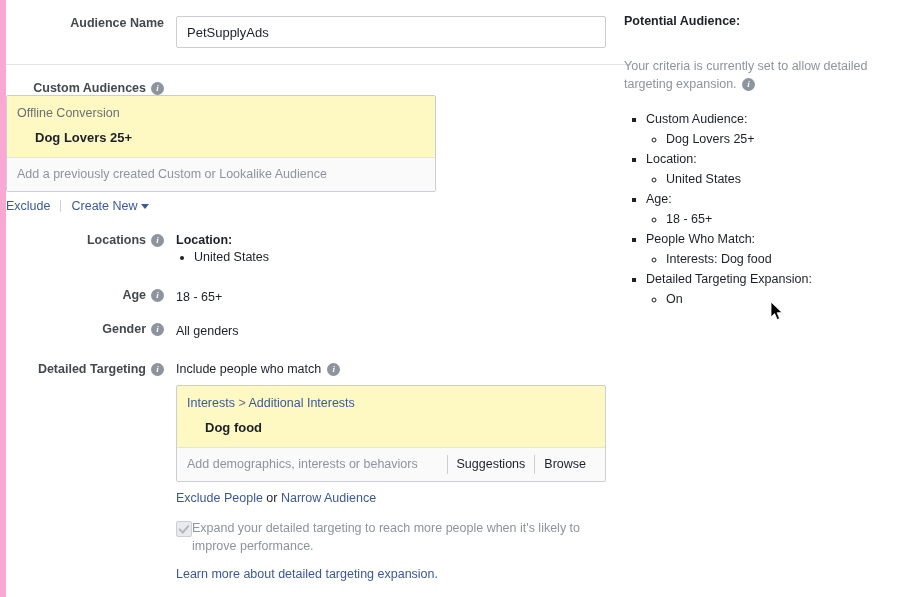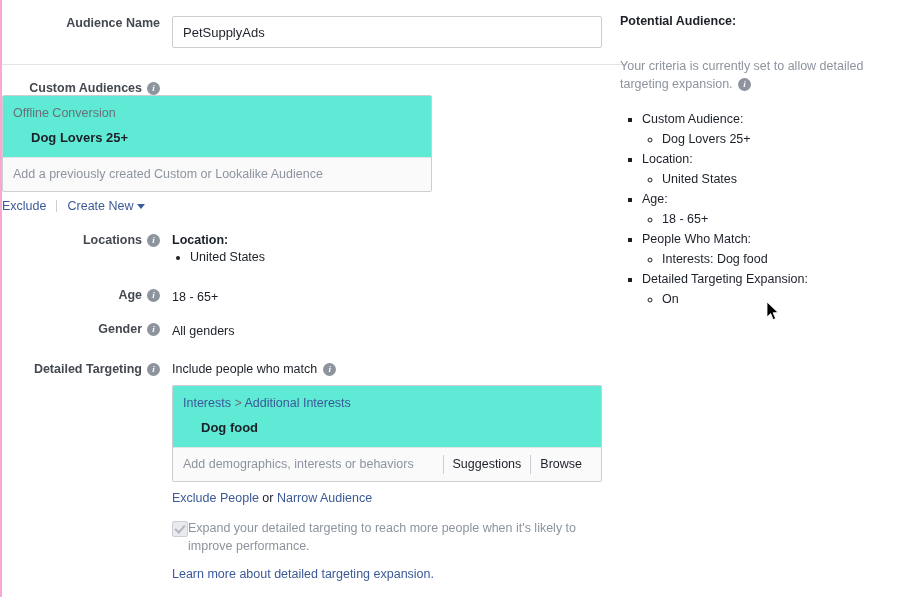--- a/index.html
+++ b/index.html
@@ -14,21 +14,21 @@
     font-size: 13px;
     color: #1c2028;
     overflow: hidden;
     position: relative;
   }
   .page {
     position: relative;
     width: 911px;
     height: 597px;
     box-sizing: border-box;
-    border-left: 2px solid #f9a8d4;
+    border-left: 6px solid #f9a8d4;
   }
   .left-col {
     position: absolute;
     left: 0;
     top: 0;
     width: 625px;
     height: 597px;
     box-sizing: border-box;
   }
   .right-col {
@@ -107,21 +107,21 @@
   
   .sec-custom {
     padding-top: 16px;
     flex-direction: column;
   }
   .token-box {
     width: 430px;
     box-sizing: border-box;
     border: 1px solid #ccced3;
     border-radius: 2px;
-    background: #5eead4;
+    background: #fef9c3;
   }
   .token-box-head {
     padding: 10px 10px 12px 10px;
   }
   .token-group-label {
     font-size: 12.5px;
     color: #6a6f76;
     margin-bottom: 10px;
   }
   .token-item {

